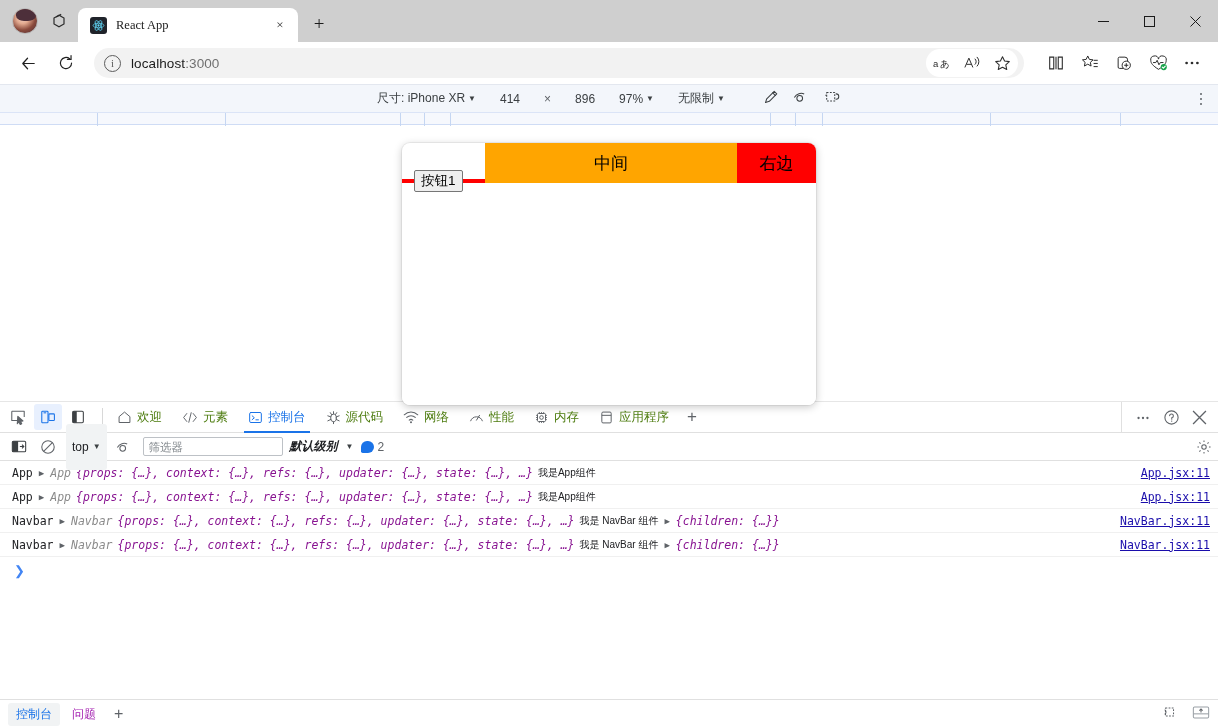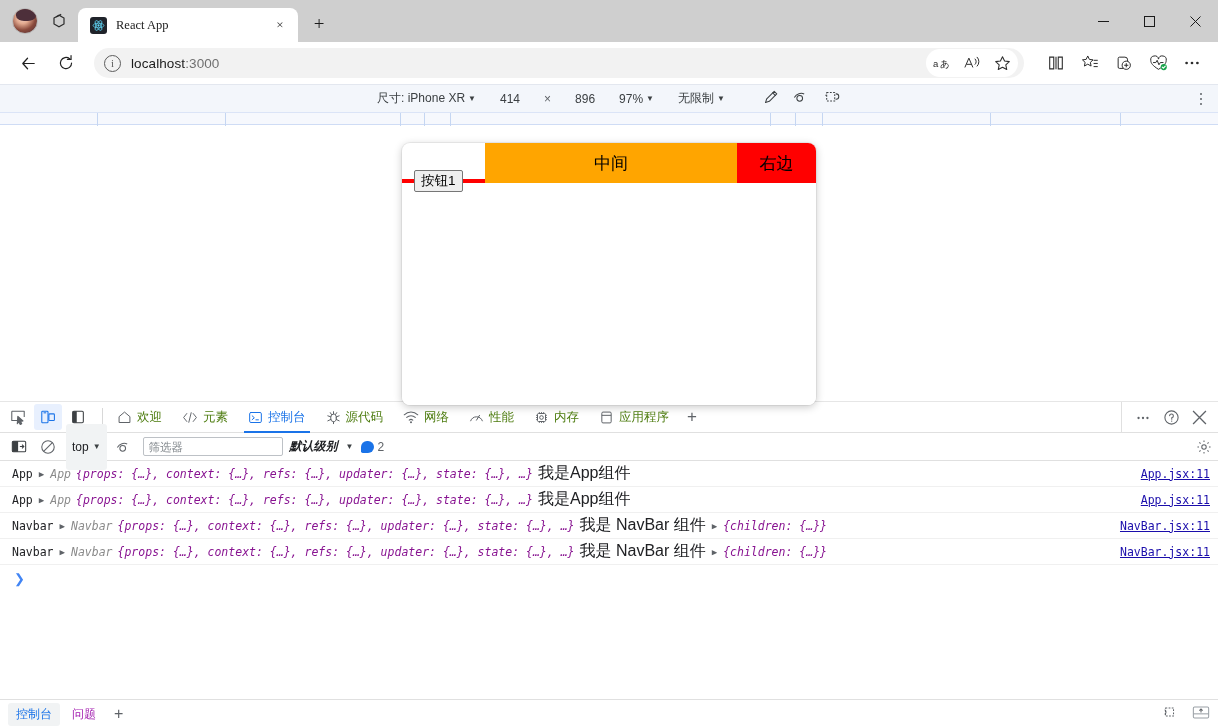--- a/index.html
+++ b/index.html
@@ -206,21 +206,21 @@
   .console-body { flex: 1; overflow: hidden; background: #ffffff; min-height:0; }
   .log-row {
     display: flex; align-items: center; min-height: 24px; padding: 2px 8px 2px 12px;
     border-bottom: 1px solid #f0f0f0;
     font-family: "DejaVu Sans Mono", monospace; font-size: 11.5px; color: #202124;
   }
   .log-main { flex: 1; display: flex; align-items: center; gap: 5px; flex-wrap: nowrap; overflow: hidden; }
   .tri { color: #5f6368; font-size: 9px; margin: 0 1px; }
   .obj-name { color: #8a8a8a; font-style: italic; }
   .obj-body { color: #881391; font-style: italic; }
-  .plain { color: #202124; font-family: "Liberation Sans", sans-serif; font-size: 16px; }
+  .plain { color: #202124; font-family: "Liberation Sans", sans-serif; font-size: 10px; }
   .mono-label { color: #202124; }
   .src-link { color: #1a0dab; text-decoration: underline; font-size: 11.5px; white-space: nowrap; margin-left: 10px; }
   .prompt-row { display: flex; align-items: center; height: 26px; padding-left: 14px; }
   .prompt-caret { color: #4285f4; font-size: 13px; }
 
   .dt-bottom {
     height: 29px; border-top: 1px solid #e0e0e0; display: flex; align-items: center;
     padding: 0 8px; gap: 4px; flex: none; position: relative; background: #fff;
   }
   .dr-tab { font-size: 12px; color: #a21caf; padding: 3px 8px; border-radius: 3px; }

